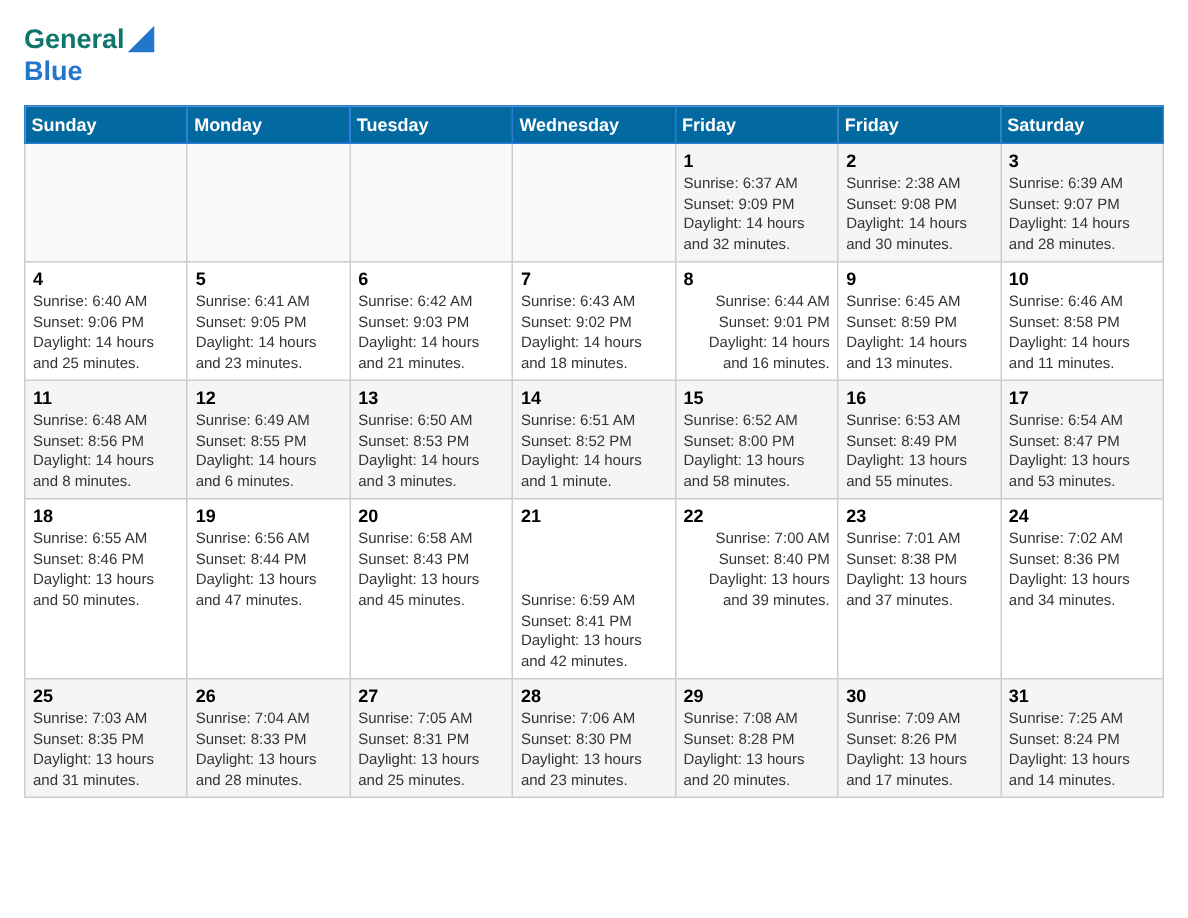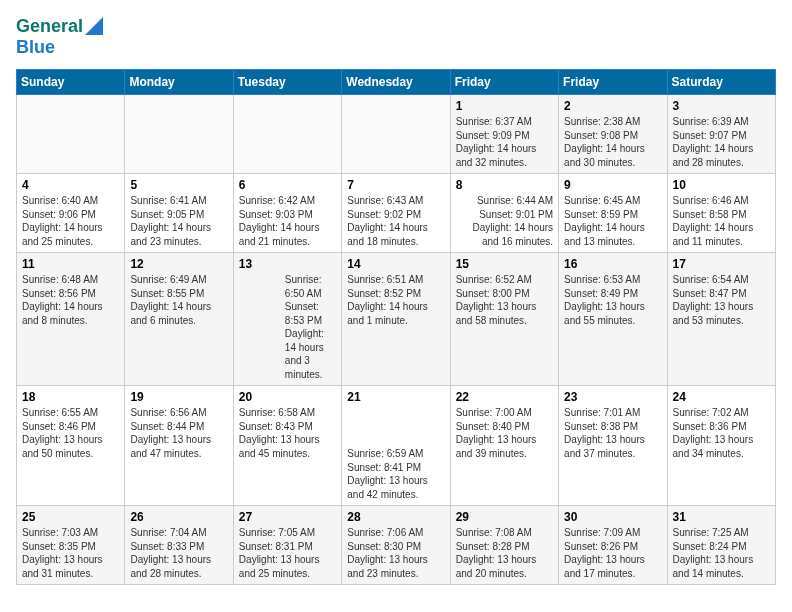--- a/index.html
+++ b/index.html
@@ -182,21 +182,21 @@
 Daylight: 14 hours and 8 minutes.</div>
         </td>
         <td>
           <span class="day-num">12</span>
           <div class="day-info" style="white-space: pre-line;">Sunrise: 6:49 AM
 Sunset: 8:55 PM
 Daylight: 14 hours and 6 minutes.</div>
         </td>
         <td>
           <span class="day-num">13</span>
-          <div class="day-info" style="white-space: pre-line; margin-left: 46px;">Sunrise: 6:50 AM
+          <div class="day-info" style="white-space: pre-line;">Sunrise: 6:50 AM
 Sunset: 8:53 PM
 Daylight: 14 hours and 3 minutes.</div>
         </td>
         <td>
           <span class="day-num">14</span>
           <div class="day-info" style="white-space: pre-line;">Sunrise: 6:51 AM
 Sunset: 8:52 PM
 Daylight: 14 hours and 1 minute.</div>
         </td>
         <td>
@@ -238,21 +238,21 @@
 Daylight: 13 hours and 45 minutes.</div>
         </td>
         <td>
           <span class="day-num">21</span>
           <div class="day-info" style="white-space: pre-line; margin-top: 43px;">Sunrise: 6:59 AM
 Sunset: 8:41 PM
 Daylight: 13 hours and 42 minutes.</div>
         </td>
         <td>
           <span class="day-num">22</span>
-          <div class="day-info" style="white-space: pre-line;">Sunrise: 7:00 AM
+          <div class="day-info" style="white-space: pre-line; text-align: right;">Sunrise: 7:00 AM
 Sunset: 8:40 PM
 Daylight: 13 hours and 39 minutes.</div>
         </td>
         <td>
           <span class="day-num">23</span>
           <div class="day-info" style="white-space: pre-line;">Sunrise: 7:01 AM
 Sunset: 8:38 PM
 Daylight: 13 hours and 37 minutes.</div>
         </td>
         <td>

